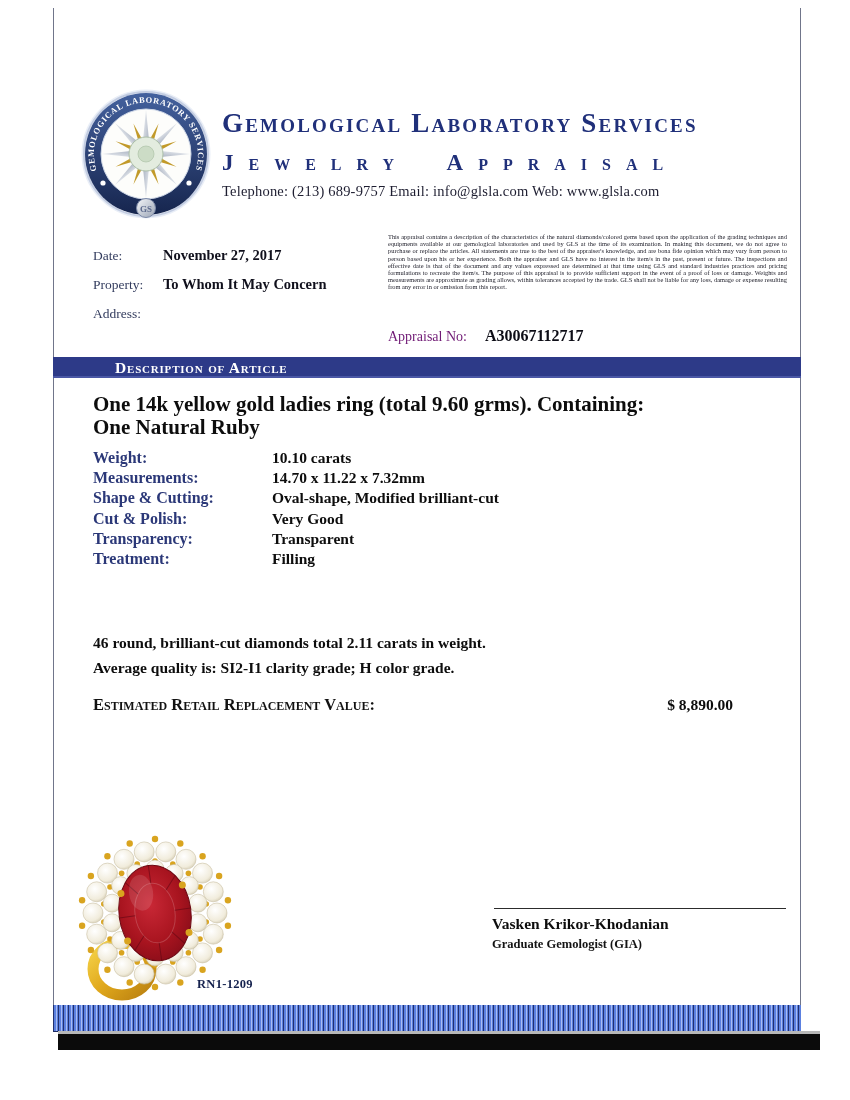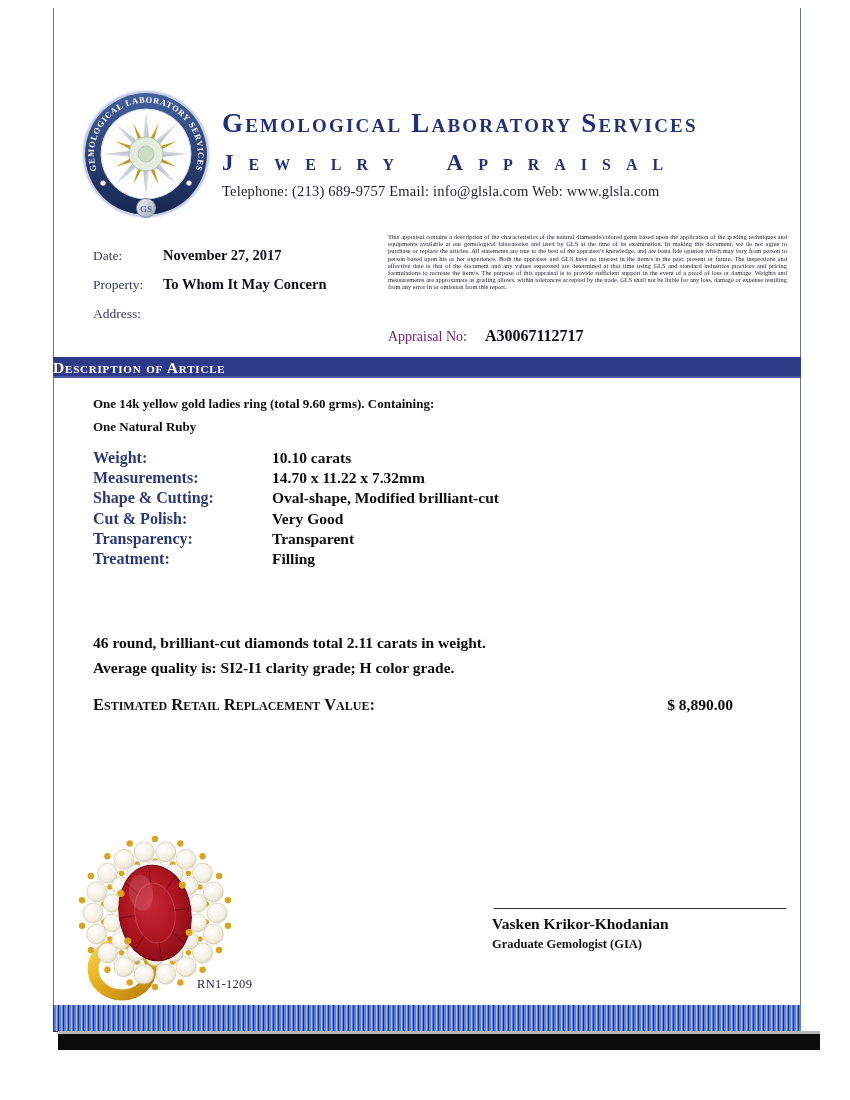--- a/index.html
+++ b/index.html
@@ -27,42 +27,42 @@
   
   .disclaimer{left:388px;top:233px;width:399px;font-size:6.4px;line-height:7.2px;
               text-align:justify;color:#23232e;}
   .appraisal-no{left:388px;top:327px;white-space:nowrap;}
   .appraisal-no .lbl{font-size:14px;color:#701a75;}
   .appraisal-no .val{font-size:16px;font-weight:700;color:#0d0d16;margin-left:14px;}
 
   
   .section-bar{left:53px;top:357px;width:748px;height:21px;background:#2d3a88;
                color:#ffffff;font-variant:small-caps;font-weight:700;font-size:15.5px;
-               letter-spacing:0.8px;line-height:21px;box-sizing:border-box;
+               letter-spacing:0.8px;line-height:21px;padding-left:62px;box-sizing:border-box;
                box-shadow:inset 0 -2px 0 #4a57a5;}
 
   
-  .article{left:93px;top:393px;font-size:13px;font-weight:700;line-height:22.5px;color:#0d0d0d;}
+  .article{left:93px;top:393px;font-size:21px;font-weight:700;line-height:22.5px;color:#0d0d0d;}
 
   .specs{left:93px;top:448px;}
   .spec-row{line-height:20.2px;white-space:nowrap;}
   .spec-label{display:inline-block;width:175px;font-size:16px;font-weight:700;color:#2b3878;}
   .spec-value{font-size:15.5px;font-weight:700;color:#0d0d0d;}
 
   .diamonds{left:93px;top:609px;font-size:15.5px;font-weight:700;line-height:24.5px;color:#0d0d0d;margin-top:22px;}
 
   .erv-label{left:93px;top:695px;font-variant:small-caps;font-weight:700;font-size:16.5px;color:#121212;}
   .erv-value{left:628px;top:696px;width:105px;text-align:right;font-weight:700;font-size:15.5px;color:#0d0d0d;}
 
   
   .sig-line{left:494px;top:908px;width:292px;height:1px;background:#2c2c2c;}
   .sig-name{left:492px;top:915px;font-size:15.5px;font-weight:700;color:#0d0d0d;}
   .sig-title{left:492px;top:937px;font-size:12.5px;font-weight:700;color:#141414;}
 
-  .photo-ref{left:197px;top:977px;font-size:12.5px;font-weight:400;color:#15224e;letter-spacing:0.3px;}
+  .photo-ref{left:197px;top:977px;font-size:12.5px;font-weight:700;color:#15224e;letter-spacing:0.3px;}
 
   
   .stripe-bar{left:53px;top:1005px;width:748px;height:26px;
       background:repeating-linear-gradient(90deg,
         #22316f 0px,#22316f 1px,
         #5b80e0 1px,#5b80e0 2.6px,
         #a9bdf2 2.6px,#a9bdf2 3.6px,
         #5b80e0 3.6px,#5b80e0 5px);
       border-bottom:1px solid #1d2a60;}
   .shadow-bar{left:58px;top:1031px;width:762px;height:16px;background:#0b0b0b;

